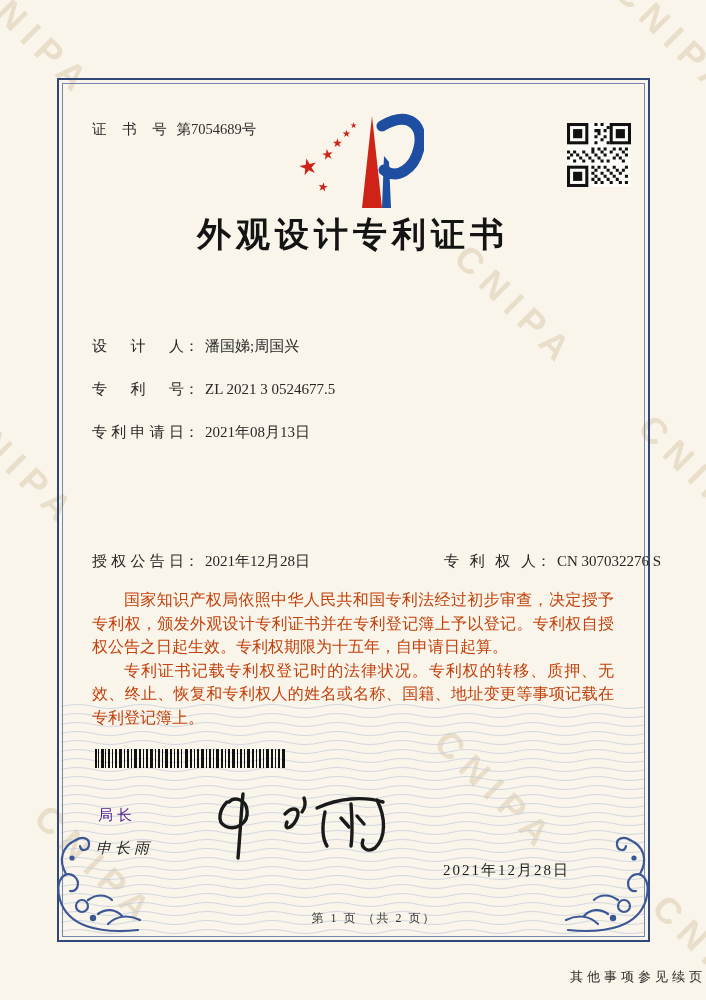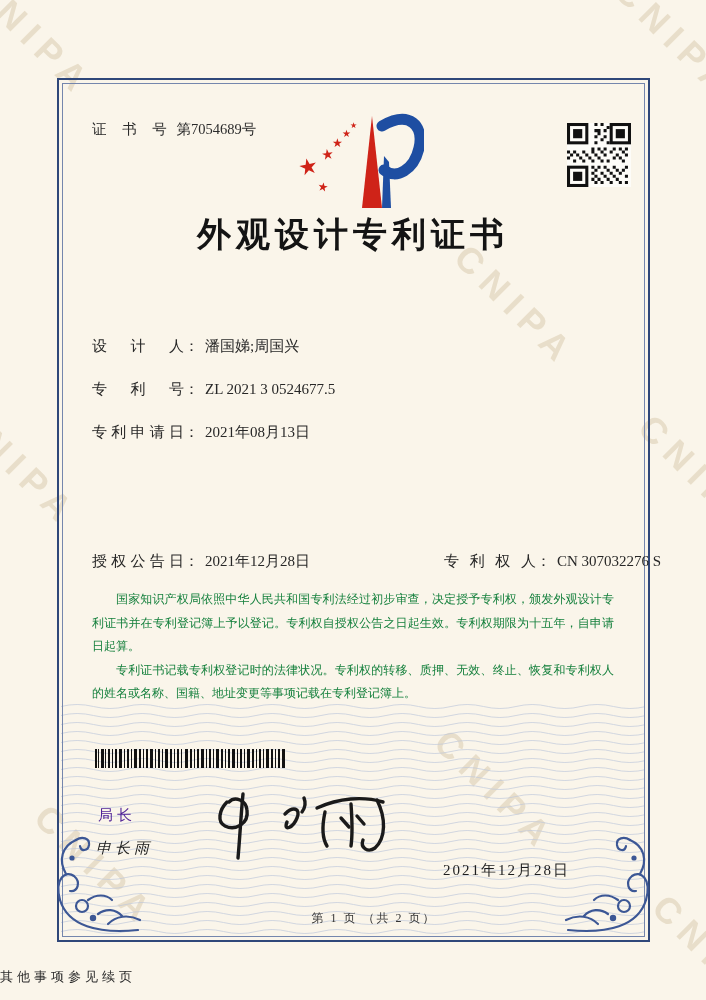--- a/index.html
+++ b/index.html
@@ -56,21 +56,21 @@
     display:inline-block;width:92px;
     text-align:justify;text-align-last:justify;
     vertical-align:top;
   }
   .fcolon{margin-right:6px;}
   .grant2{position:absolute;left:352px;top:0;}
   .grant2 .flabel{width:92px;}
 
   .body-text{
     position:absolute;left:92px;top:588px;width:522px;
-    font-size:12px;line-height:23.5px;color:#15803d;
+    font-size:16px;line-height:23.5px;color:#c2410c;
     text-align:justify;
   }
   .body-text p{margin:0;text-indent:2em;}
 
   .barcode{position:absolute;left:95px;top:749px;}
 
   .sig-title{
     position:absolute;left:98px;top:806px;
     font-size:15px;letter-spacing:4px;color:#4c1d95;
   }
@@ -84,21 +84,21 @@
     position:absolute;left:443px;top:861px;
     font-size:15px;letter-spacing:2px;color:#1e1e1e;
   }
 
   .page-info{
     position:absolute;left:0;top:910px;width:682px;
     text-align:center;font-size:12px;letter-spacing:2px;color:#333;padding-left:33px;
   }
   .footer-note{
     position:absolute;left:0;top:968px;width:706px;
-    text-align:left;font-size:13px;letter-spacing:4px;color:#2a2a2a;
+    text-align:right;font-size:13px;letter-spacing:4px;color:#2a2a2a;
   }
 
   .waves{position:absolute;left:61px;top:702px;z-index:1;}
   .flourish{position:absolute;z-index:3;}
   .flourish.left{left:38px;top:830px;}
   .flourish.right{left:553px;top:830px;transform:scaleX(-1);}
 </style>
 </head>
 <body>
 

